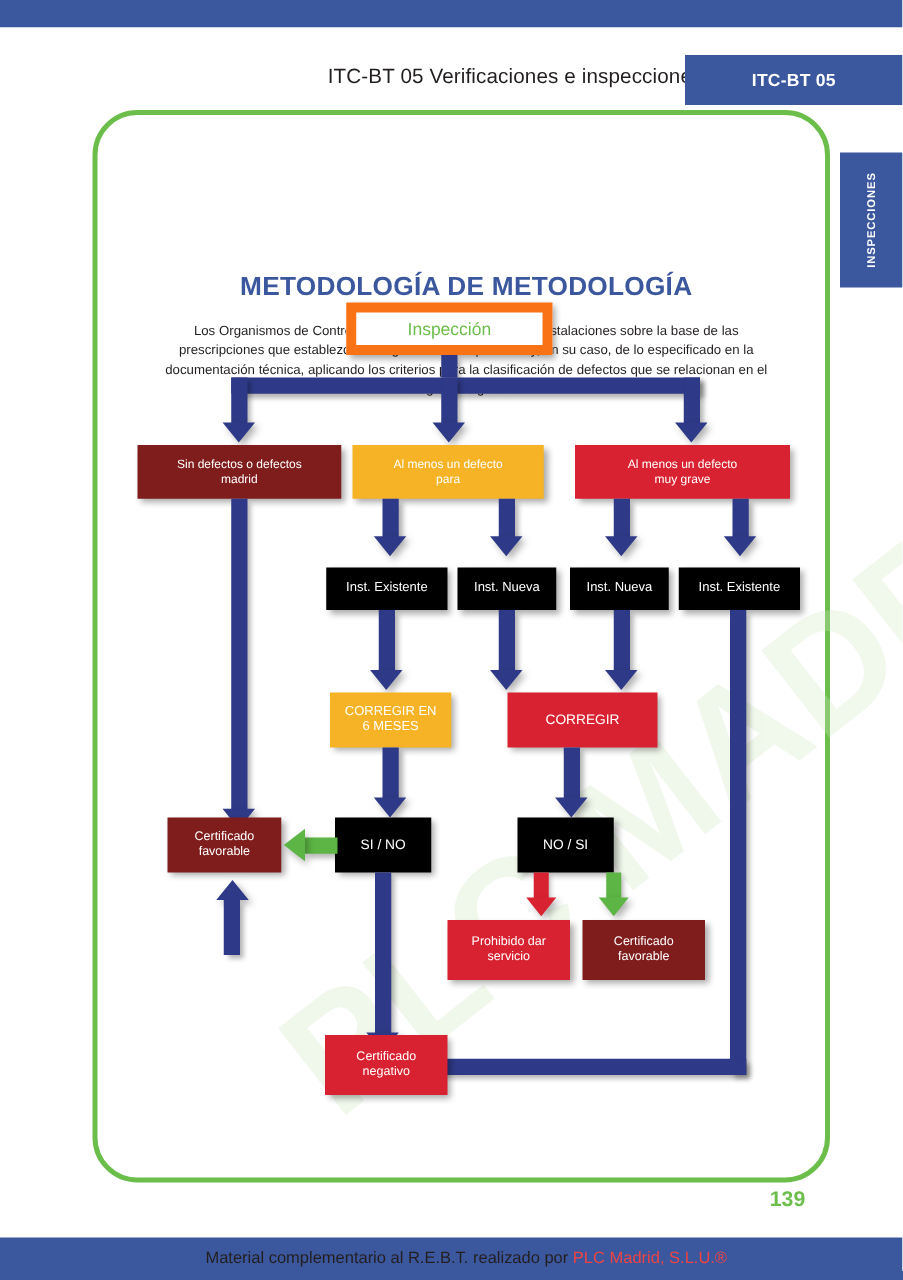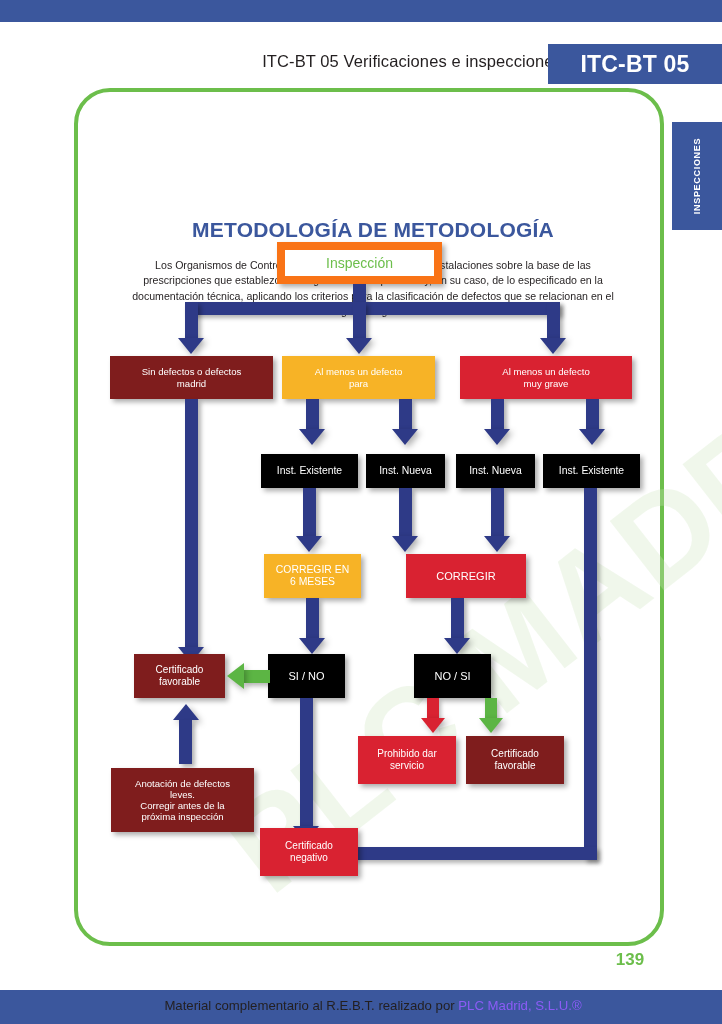--- a/index.html
+++ b/index.html
@@ -27,21 +27,21 @@
   }
   .header-title {
     position:absolute; right:160px; top:30px;
     font-size:16.5px; color:#231f20; letter-spacing:.1px; white-space:nowrap;
   }
   .header-code-box {
     position:absolute; left:548px; top:22px; width:174px; height:40px;
     background:#3b579d; display:flex; align-items:center; justify-content:center;
   }
   .header-code-box span {
-    color:#ffffff; font-size:23px; font-weight:bold; letter-spacing:.2px;
+    color:#ffffff; font-size:14px; font-weight:bold; letter-spacing:.2px;
   }
 
   
   .side-tab {
     position:absolute; left:672px; top:122px; width:50px; height:108px;
     background:#3b579d;
   }
   .side-tab span {
     position:absolute; left:50%; top:50%;
     transform:translate(-50%,-50%) rotate(-90deg);
@@ -86,21 +86,21 @@
     font-size:21px; font-weight:bold; color:#3b579d; letter-spacing:.2px;
   }
   .intro {
     position:absolute; left:42px; top:166px; width:506px;
     text-align:center; font-size:10.6px; line-height:15.4px; color:#231f20;
   }
   .footer-note {
     position:absolute; left:0; top:906px; width:590px; text-align:center;
     font-size:13.2px; color:#231f20;
   }
-  .footer-note .green { color:#8b5cf6; }
+  .footer-note .green { color:#ef4444; }
 
   
   .node {
     position:absolute; display:flex; align-items:center; justify-content:center;
     text-align:center; color:#fff; line-height:1.16;
     box-shadow: 3px 3px 5px rgba(0,0,0,.33);
   }
   .node.green  { background:#7f1d1d; }
   .node.orange { background:#f7b326; }
   .node.red    { background:#d92231; }
@@ -288,26 +288,20 @@
       <span>servicio</span>
     </div>
     <div class="node green" style="left:388px; top:644px; width:98px; height:48px; font-size:10px; flex-direction:column;">
       <span>Certificado</span>
       <span>favorable</span>
     </div>
 
     <div class="arw up" style="left:95px; top:612px;"></div>
     <div class="ln sh" style="left:101px; top:628px; width:13px; height:44px;"></div>
 
-    <div class="node green" style="left:33px; top:676px; width:143px; height:64px; font-size:9.6px; flex-direction:column;">
-      <span>Anotación de defectos</span>
-      <span>leves.</span>
-      <span>Corregir antes de la</span>
-      <span>próxima inspección</span>
-    </div>
 
     <div class="node red" style="left:182px; top:736px; width:98px; height:48px; font-size:10px; flex-direction:column;">
       <span>Certificado</span>
       <span>negativo</span>
     </div>
 
     <div class="footer-note">
       <span>Material complementario al R.E.B.T. realizado por </span><span class="green">PLC Madrid, S.L.U.®</span>
     </div>
 

